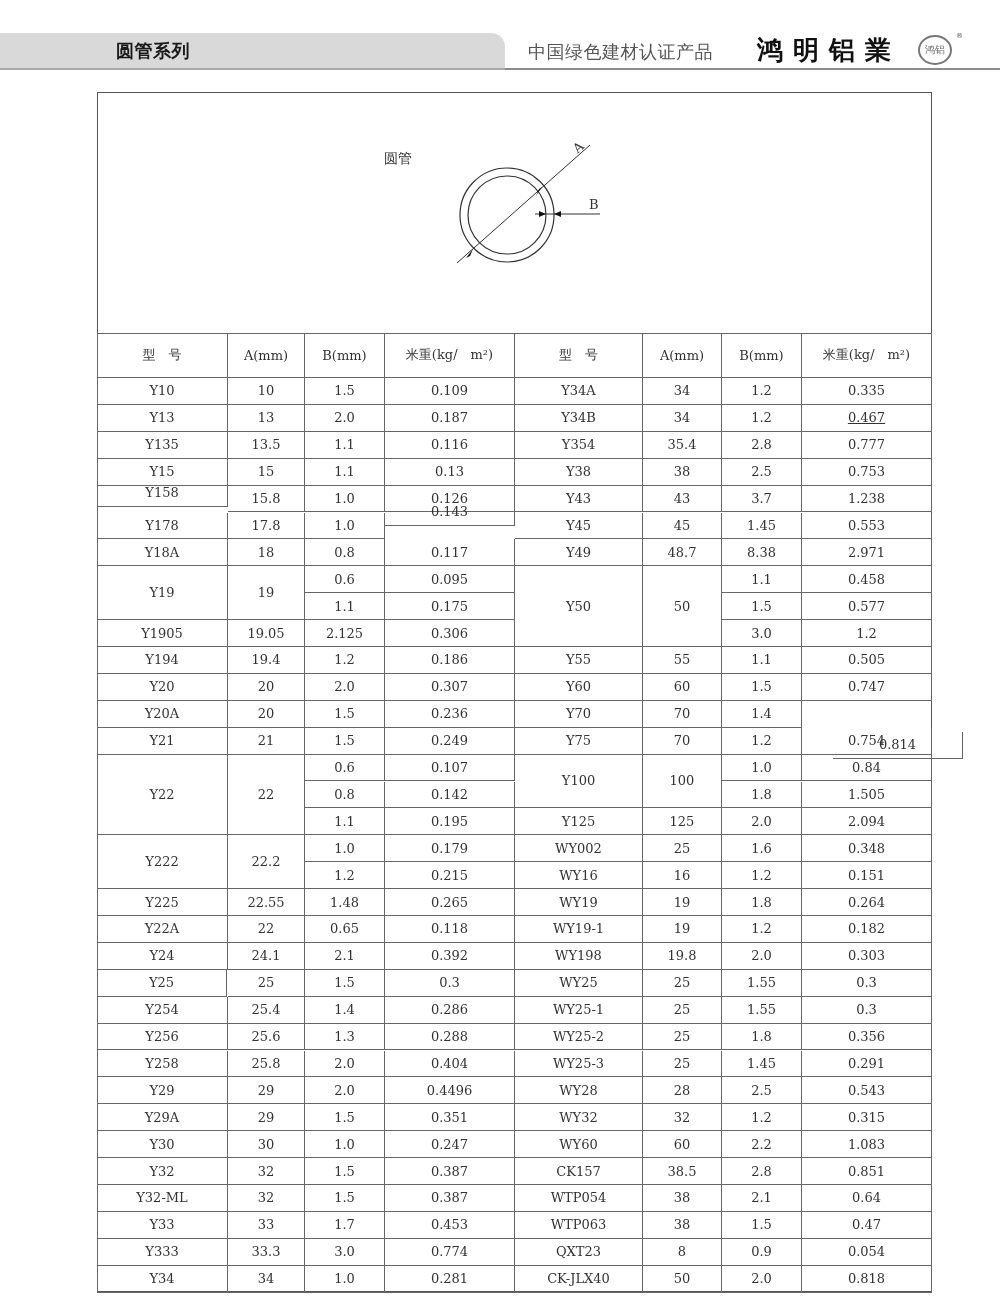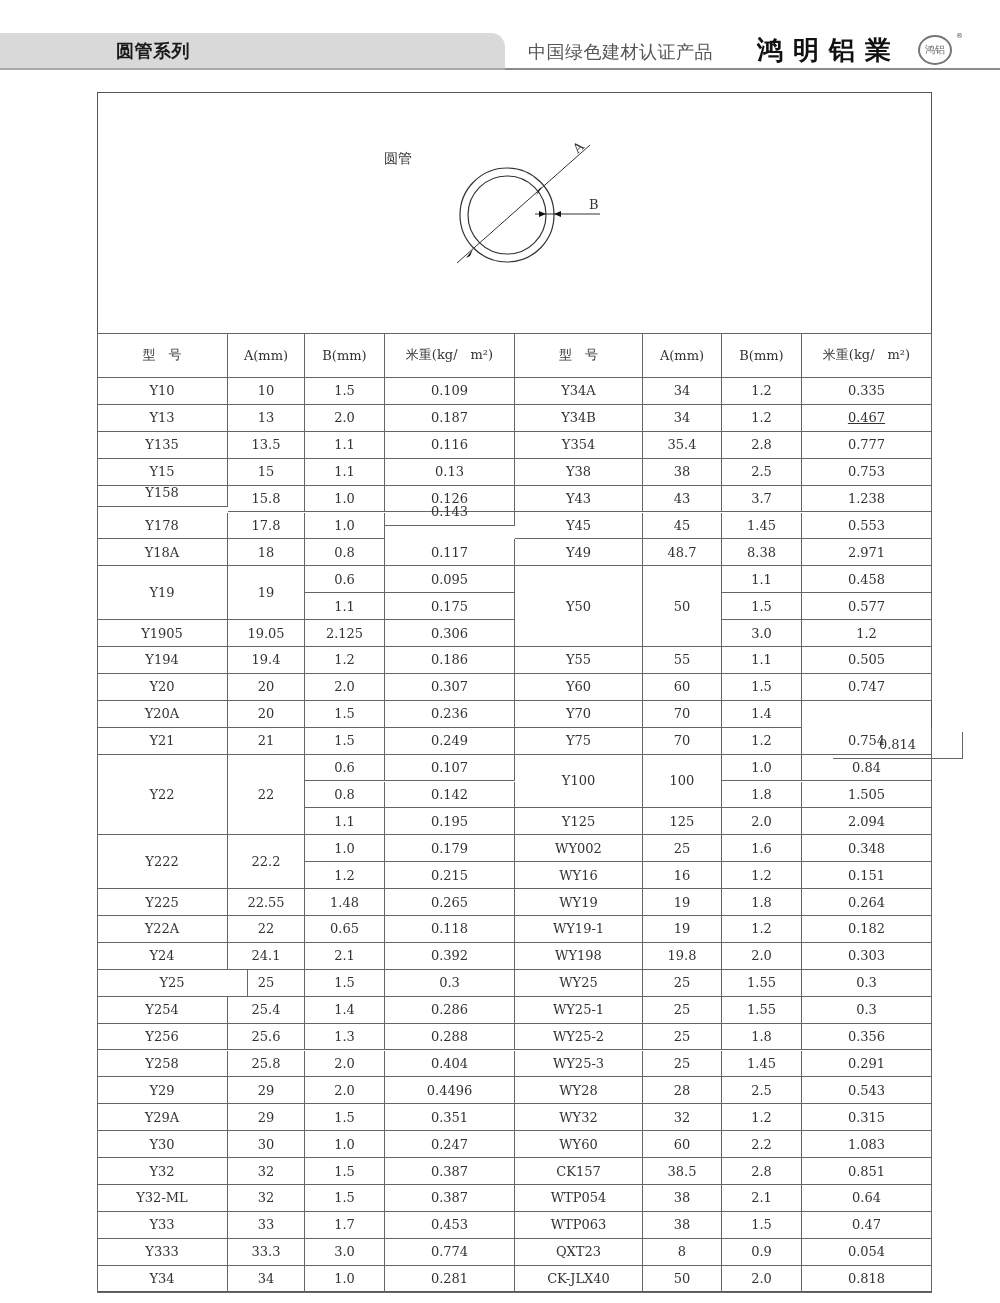--- a/index.html
+++ b/index.html
@@ -148,21 +148,21 @@
     <div class="cell" style="left: 208px; width: 80px; top: 556.1px; height: 26.9px;">1.48</div>
     <div class="cell" style="left: 288px; width: 130px; top: 556.1px; height: 26.9px;">0.265</div>
     <div class="cell" style="left: 0px; width: 131px; top: 583px; height: 26.9px;">Y22A</div>
     <div class="cell" style="left: 131px; width: 77px; top: 583px; height: 26.9px;">22</div>
     <div class="cell" style="left: 208px; width: 80px; top: 583px; height: 26.9px;">0.65</div>
     <div class="cell" style="left: 288px; width: 130px; top: 583px; height: 26.9px;">0.118</div>
     <div class="cell" style="left: 0px; width: 131px; top: 609.9px; height: 26.9px;">Y24</div>
     <div class="cell" style="left: 131px; width: 77px; top: 609.9px; height: 26.9px;">24.1</div>
     <div class="cell" style="left: 208px; width: 80px; top: 609.9px; height: 26.9px;">2.1</div>
     <div class="cell" style="left: 288px; width: 130px; top: 609.9px; height: 26.9px;">0.392</div>
-    <div class="cell" style="left: 0px; width: 151px; top: 636.8px; height: 26.9px;">Y25</div>
+    <div class="cell" style="left: 0px; width: 130px; top: 636.8px; height: 26.9px;">Y25</div>
     <div class="cell" style="left: 131px; width: 77px; top: 636.8px; height: 26.9px;">25</div>
     <div class="cell" style="left: 208px; width: 80px; top: 636.8px; height: 26.9px;">1.5</div>
     <div class="cell" style="left: 288px; width: 130px; top: 636.8px; height: 26.9px;">0.3</div>
     <div class="cell" style="left: 0px; width: 131px; top: 663.7px; height: 26.9px;">Y254</div>
     <div class="cell" style="left: 131px; width: 77px; top: 663.7px; height: 26.9px;">25.4</div>
     <div class="cell" style="left: 208px; width: 80px; top: 663.7px; height: 26.9px;">1.4</div>
     <div class="cell" style="left: 288px; width: 130px; top: 663.7px; height: 26.9px;">0.286</div>
     <div class="cell" style="left: 0px; width: 131px; top: 690.6px; height: 26.9px;">Y256</div>
     <div class="cell" style="left: 131px; width: 77px; top: 690.6px; height: 26.9px;">25.6</div>
     <div class="cell" style="left: 208px; width: 80px; top: 690.6px; height: 26.9px;">1.3</div>

